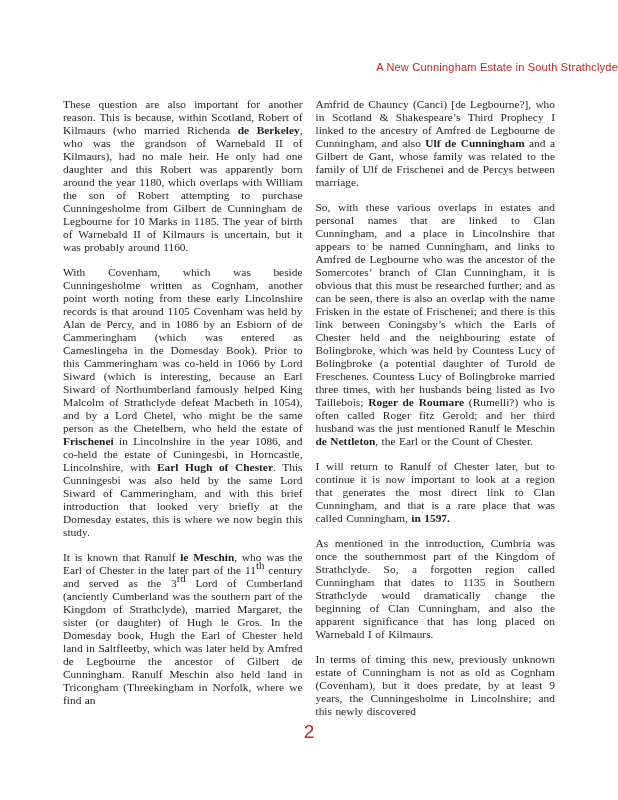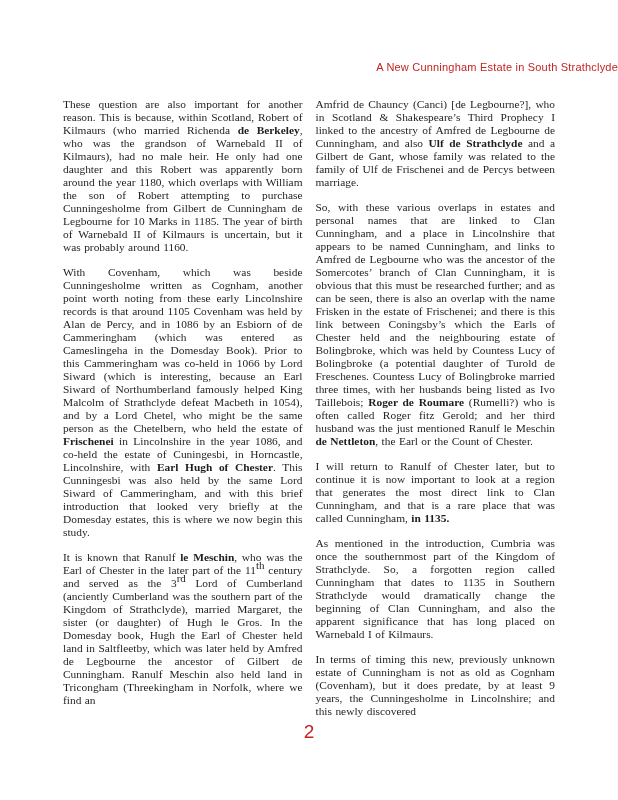--- a/index.html
+++ b/index.html
@@ -58,21 +58,21 @@
 
 <div class="page" style="background: rgb(255, 255, 255);">
   <h1 class="title" style="color: rgb(196, 35, 32);">A New Cunningham Estate in South Strathclyde</h1>
   <div class="cols">
     <div class="col" style="color: rgb(31, 30, 28);">
         <p class="para"><span>These question are also important for another reason. This is because, within Scotland, Robert of Kilmaurs (who married Richenda </span><b>de Berkeley</b><span>, who was the grandson of Warnebald II of Kilmaurs), had no male heir. He only had one daughter and this Robert was apparently born around the year 1180, which overlaps with William the son of Robert attempting to purchase Cunningesholme from Gilbert de Cunningham de Legbourne for 10 Marks in 1185. The year of birth of Warnebald II of Kilmaurs is uncertain, but it was probably around 1160.</span></p>
         <p class="para"><span>With Covenham, which was beside Cunningesholme written as Cognham, another point worth noting from these early Lincolnshire records is that around 1105 Covenham was held by Alan de Percy, and in 1086 by an Esbiorn of de Cammeringham (which was entered as Cameslingeha in the Domesday Book). Prior to this Cammeringham was co-held in 1066 by Lord Siward (which is interesting, because an Earl Siward of Northumberland famously helped King Malcolm of Strathclyde defeat Macbeth in 1054), and by a Lord Chetel, who might be the same person as the Chetelbern, who held the estate of </span><b>Frischenei</b><span> in Lincolnshire in the year 1086, and co-held the estate of Cuningesbi, in Horncastle, Lincolnshire, with </span><b>Earl Hugh of Chester</b><span>. This Cunningesbi was also held by the same Lord Siward of Cammeringham, and with this brief introduction that looked very briefly at the Domesday estates, this is where we now begin this study.</span></p>
         <p class="para"><span>It is known that Ranulf </span><b>le Meschin</b><span>, who was the Earl of Chester in the later part of the 11</span><sup>th</sup><span> century and served as the 3</span><sup>rd</sup><span> Lord of Cumberland (anciently Cumberland was the southern part of the Kingdom of Strathclyde), married Margaret, the sister (or daughter) of Hugh le Gros. In the Domesday book, Hugh the Earl of Chester held land in Saltfleetby, which was later held by Amfred de Legbourne the ancestor of Gilbert de Cunningham. Ranulf Meschin also held land in Tricongham (Threekingham in Norfolk, where we find an</span></p>
       </div>
     <div class="col" style="color: rgb(31, 30, 28);">
-        <p class="para"><span>Amfrid de Chauncy (Canci) [de Legbourne?], who in Scotland &amp; Shakespeare’s Third Prophecy I linked to the ancestry of Amfred de Legbourne de Cunningham, and also </span><b>Ulf de Strathclyde</b><span> and a Gilbert de Gant, whose family was related to the family of Ulf de Frischenei and de Percys between marriage.</span></p>
+        <p class="para"><span>Amfrid de Chauncy (Canci) [de Legbourne?], who in Scotland &amp; Shakespeare’s Third Prophecy I linked to the ancestry of Amfred de Legbourne de Cunningham, and also </span><b>Ulf de Cunningham</b><span> and a Gilbert de Gant, whose family was related to the family of Ulf de Frischenei and de Percys between marriage.</span></p>
         <p class="para"><span>So, with these various overlaps in estates and personal names that are linked to Clan Cunningham, and a place in Lincolnshire that appears to be named Cunningham, and links to Amfred de Legbourne who was the ancestor of the Somercotes’ branch of Clan Cunningham, it is obvious that this must be researched further; and as can be seen, there is also an overlap with the name Frisken in the estate of Frischenei; and there is this link between Coningsby’s which the Earls of Chester held and the neighbouring estate of Bolingbroke, which was held by Countess Lucy of Bolingbroke (a potential daughter of Turold de Freschenes. Countess Lucy of Bolingbroke married three times, with her husbands being listed as Ivo Taillebois; </span><b>Roger de Roumare</b><span> (Rumelli?) who is often called Roger fitz Gerold; and her third husband was the just mentioned Ranulf le Meschin </span><b>de Nettleton</b><span>, the Earl or the Count of Chester.</span></p>
-        <p class="para"><span>I will return to Ranulf of Chester later, but to continue it is now important to look at a region that generates the most direct link to Clan Cunningham, and that is a rare place that was called Cunningham, </span><b>in 1135.</b></p>
+        <p class="para"><span>I will return to Ranulf of Chester later, but to continue it is now important to look at a region that generates the most direct link to Clan Cunningham, and that is a rare place that was called Cunningham, </span><b>in 1597.</b></p>
         <p class="para"><span>As mentioned in the introduction, Cumbria was once the southernmost part of the Kingdom of Strathclyde. So, a forgotten region called Cunningham that dates to 1135 in Southern Strathclyde would dramatically change the beginning of Clan Cunningham, and also the apparent significance that has long placed on Warnebald I of Kilmaurs.</span></p>
         <p class="para"><span>In terms of timing this new, previously unknown estate of Cunningham is not as old as Cognham (Covenham), but it does predate, by at least 9 years, the Cunningesholme in Lincolnshire; and this newly discovered</span></p>
       </div>
   </div>
   <div class="pagenum" style="color: rgb(196, 35, 32);">2</div>
 </div>
 
 </body></html>

